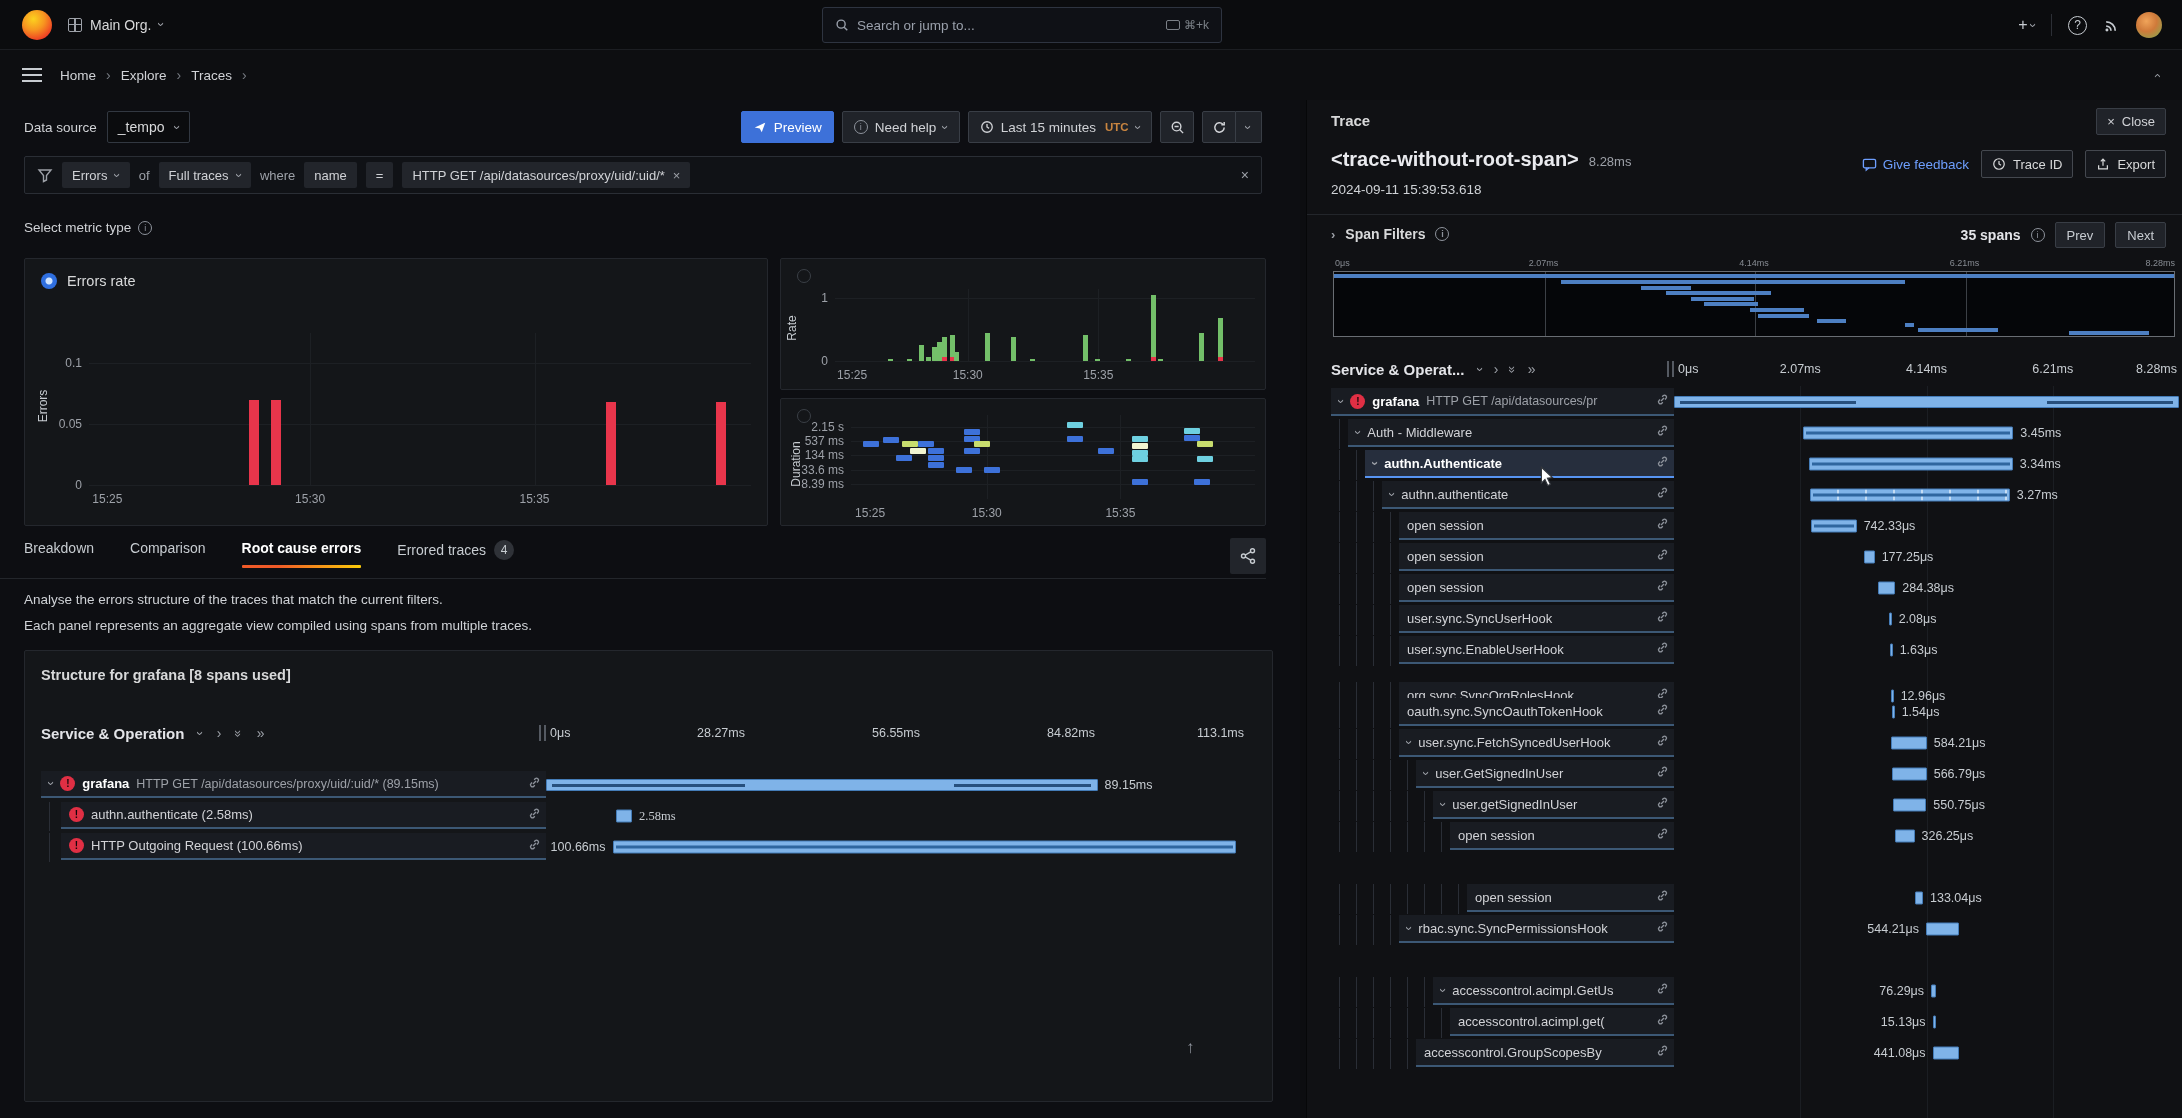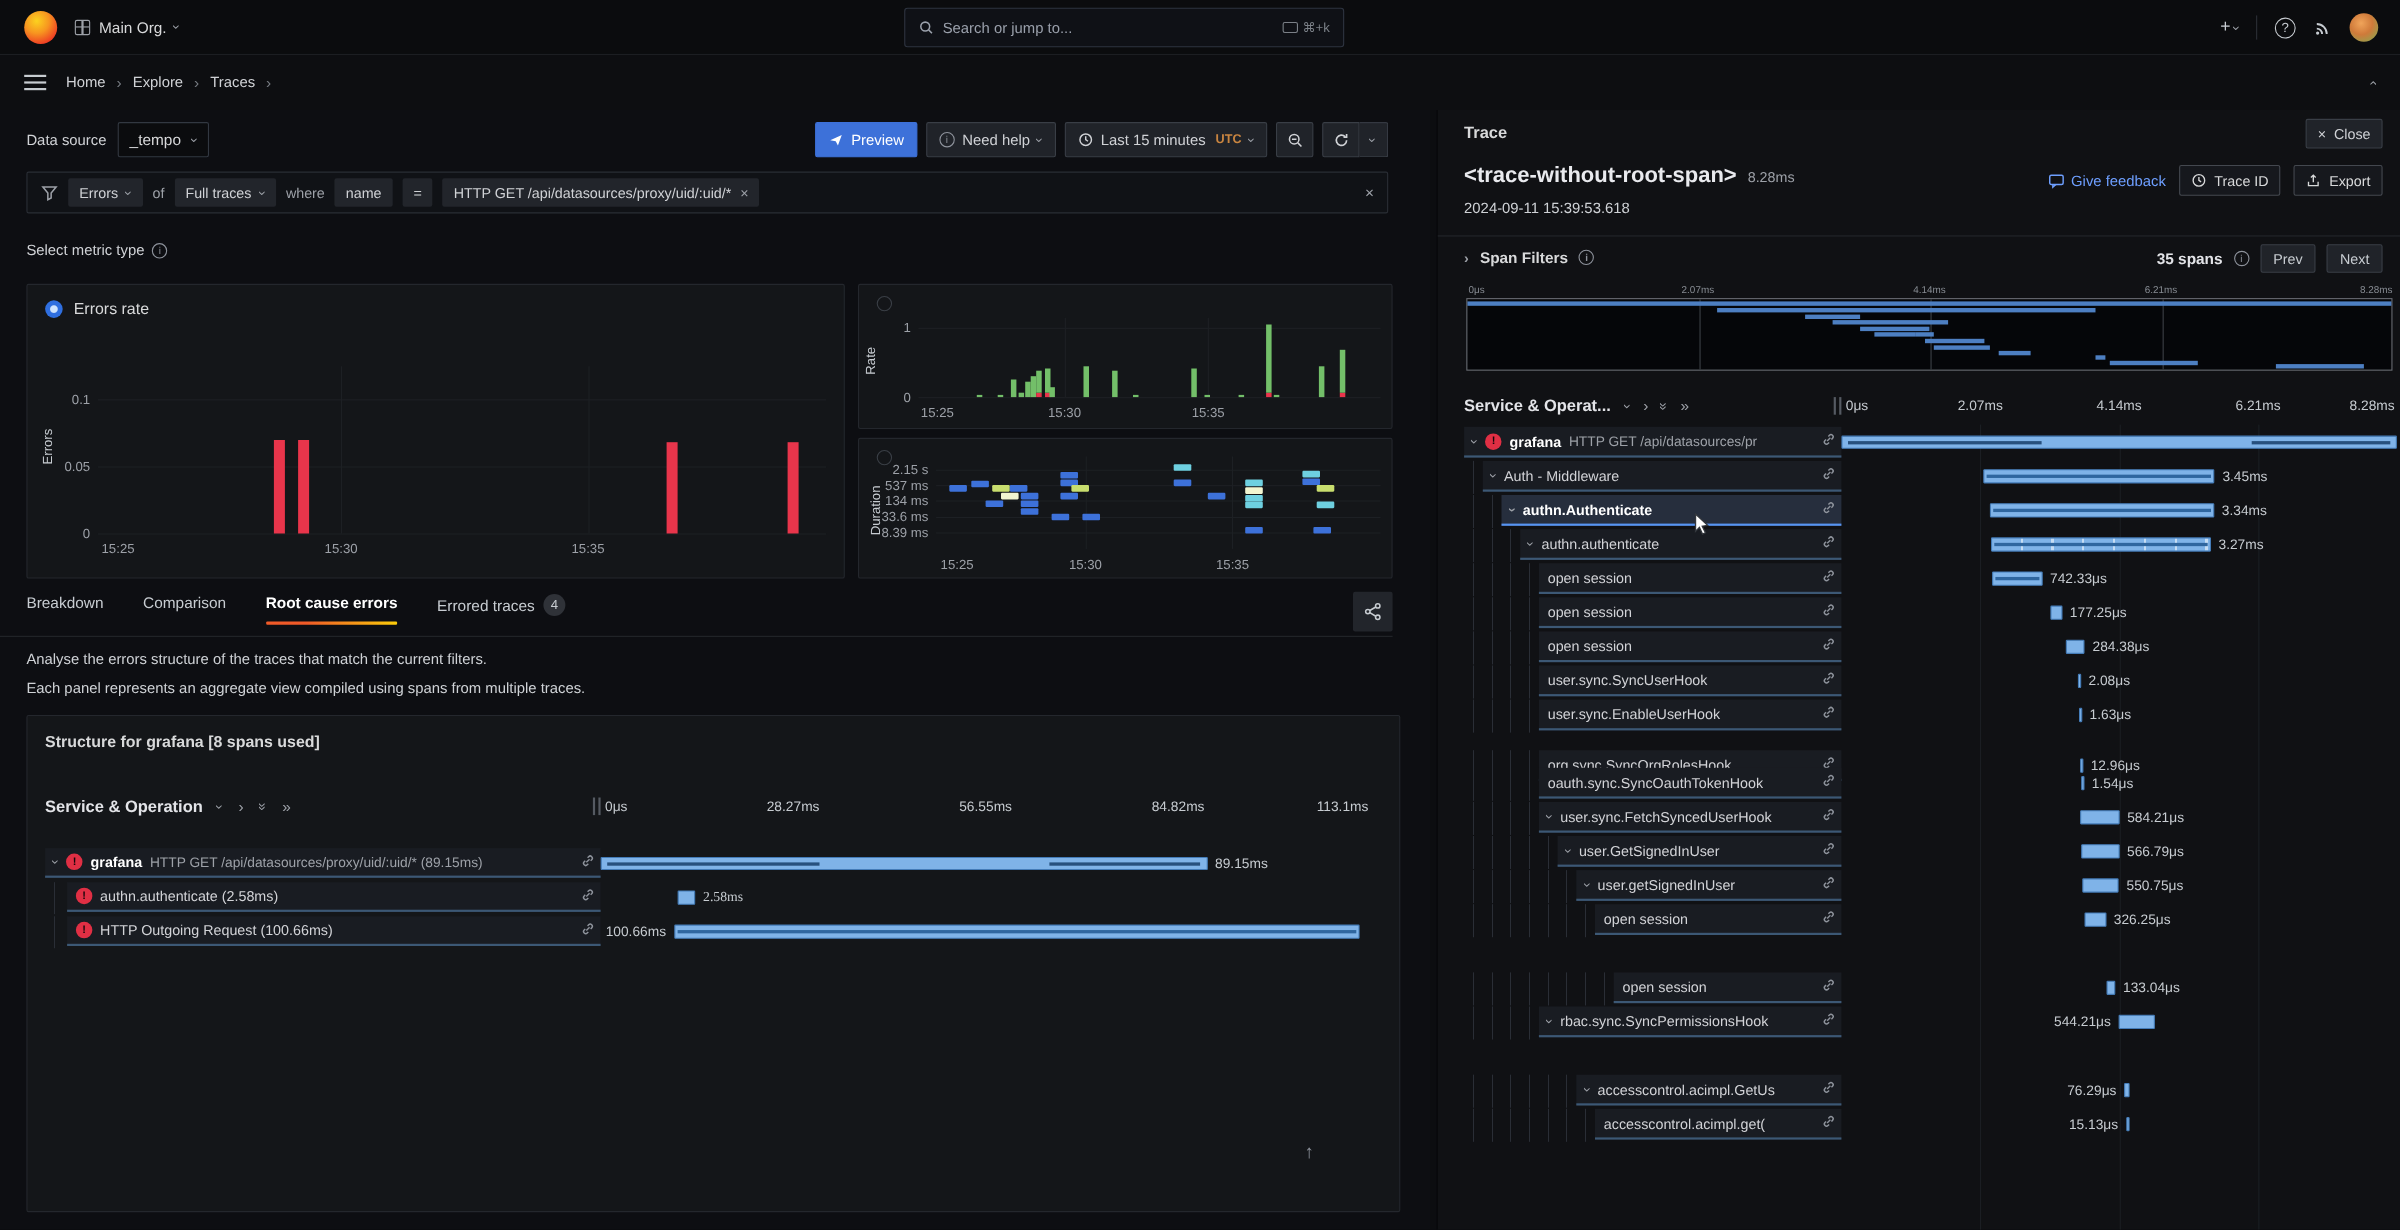--- a/index.html
+++ b/index.html
@@ -20,21 +20,21 @@
   .kbdico{width:14px;height:10px;border:1.2px solid #7b8087;border-radius:2px}
   #nav-right{position:absolute;right:20px;top:0;height:50px;display:flex;align-items:center;gap:16px}
   .navico{color:#c7ccd1;font-size:16px;display:flex;align-items:center;gap:3px}
   .navdiv{width:1px;height:22px;background:#2c2f36}
   .qcirc{width:19px;height:19px;border:1.6px solid #c7ccd1;border-radius:50%;display:flex;align-items:center;justify-content:center;font-size:12px;color:#c7ccd1}
   .avatar{width:26px;height:26px;border-radius:50%;background:radial-gradient(circle at 40% 35%,#f0a45a 0%,#cf7a3a 45%,#7fae53 100%)}
   
   #crumbbar{position:absolute;top:50px;left:0;right:0;height:50px;background:#0d0e11;display:flex;align-items:center;padding:0 22px;gap:18px}
   .burger{width:20px;height:14px;border-top:2.5px solid #c7ccd1;border-bottom:2.5px solid #c7ccd1;position:relative}
   .burger::after{content:'';position:absolute;left:0;right:0;top:3.5px;height:2.5px;background:#c7ccd1}
-  #breadcrumb{display:flex;align-items:flex-start;gap:10px;font-size:13.5px}
+  #breadcrumb{display:flex;align-items:center;gap:10px;font-size:13.5px}
   #breadcrumb .bc{color:#d0d2d6}
   #breadcrumb .sep{color:#767b82;font-size:14px}
   
   #explore{position:absolute;top:100px;left:0;width:1300px;height:1018px;background:#0d0e12}
   #toolbar{position:absolute;top:10px;left:24px;right:38px;height:34px;display:flex;align-items:center;justify-content:space-between}
   .dsgroup{display:flex;align-items:center;gap:10px}
   .dslabel{color:#d0d2d6;font-size:13.5px}
   .select{height:32px;background:#0b0c0e;border:1px solid #323841;border-radius:2px;display:flex;align-items:center;gap:10px;padding:0 10px;color:#d8d9da;font-size:14px}
   .btnrow{display:flex;align-items:center;gap:8px}
   .btn{height:32px;background:#202329;border:1px solid #393e46;border-radius:2px;display:flex;align-items:center;gap:7px;padding:0 11px;color:#d0d2d6;font-size:13.5px}
@@ -885,18 +885,33 @@
               <g fill="none" stroke="#8e939c" stroke-width="1.6">
                 <path d="M6.2 9.8l3.6-3.6"></path>
                 <path d="M7.6 4.6l1.2-1.2a2.4 2.4 0 013.4 3.4l-1.2 1.2"></path>
                 <path d="M8.4 11.4l-1.2 1.2a2.4 2.4 0 01-3.4-3.4l1.2-1.2"></path>
               </g>
             </svg></span>
         </div>
         <div class="bar" style="left: 601.56px; width: 3px;"></div>
         <span class="durlab" style="left: 594.56px; transform: translate(-100%, -50%);">15.13μs</span>
       </div>
+      <div class="trow" style="top: 651px; height: 28px;">
+        <div class="guides" style="width: 85px;"></div>
+        <div class="namecell" style="left: 85px; width: 258px;">
+          <span>accesscontrol.GroupScopesBy</span>
+          <span class="linkico"><svg width="13" height="13" viewBox="0 0 16 16">
+              <g fill="none" stroke="#8e939c" stroke-width="1.6">
+                <path d="M6.2 9.8l3.6-3.6"></path>
+                <path d="M7.6 4.6l1.2-1.2a2.4 2.4 0 013.4 3.4l-1.2 1.2"></path>
+                <path d="M8.4 11.4l-1.2 1.2a2.4 2.4 0 01-3.4-3.4l1.2-1.2"></path>
+              </g>
+            </svg></span>
+        </div>
+        <div class="bar" style="left: 601.56px; width: 26.9165px;"></div>
+        <span class="durlab" style="left: 594.56px; transform: translate(-100%, -50%);">441.08μs</span>
+      </div>
     </div>
 
   <svg id="cursor" width="17" height="22" viewBox="0 0 12 18">
       <path d="M1 1l9 8.5-4 .6 2.4 4.9-2.2 1-2.3-5L1 14V1z" fill="#fff" stroke="#33373d" stroke-width="1"></path>
     </svg>
 </div>
 
 </body></html>

